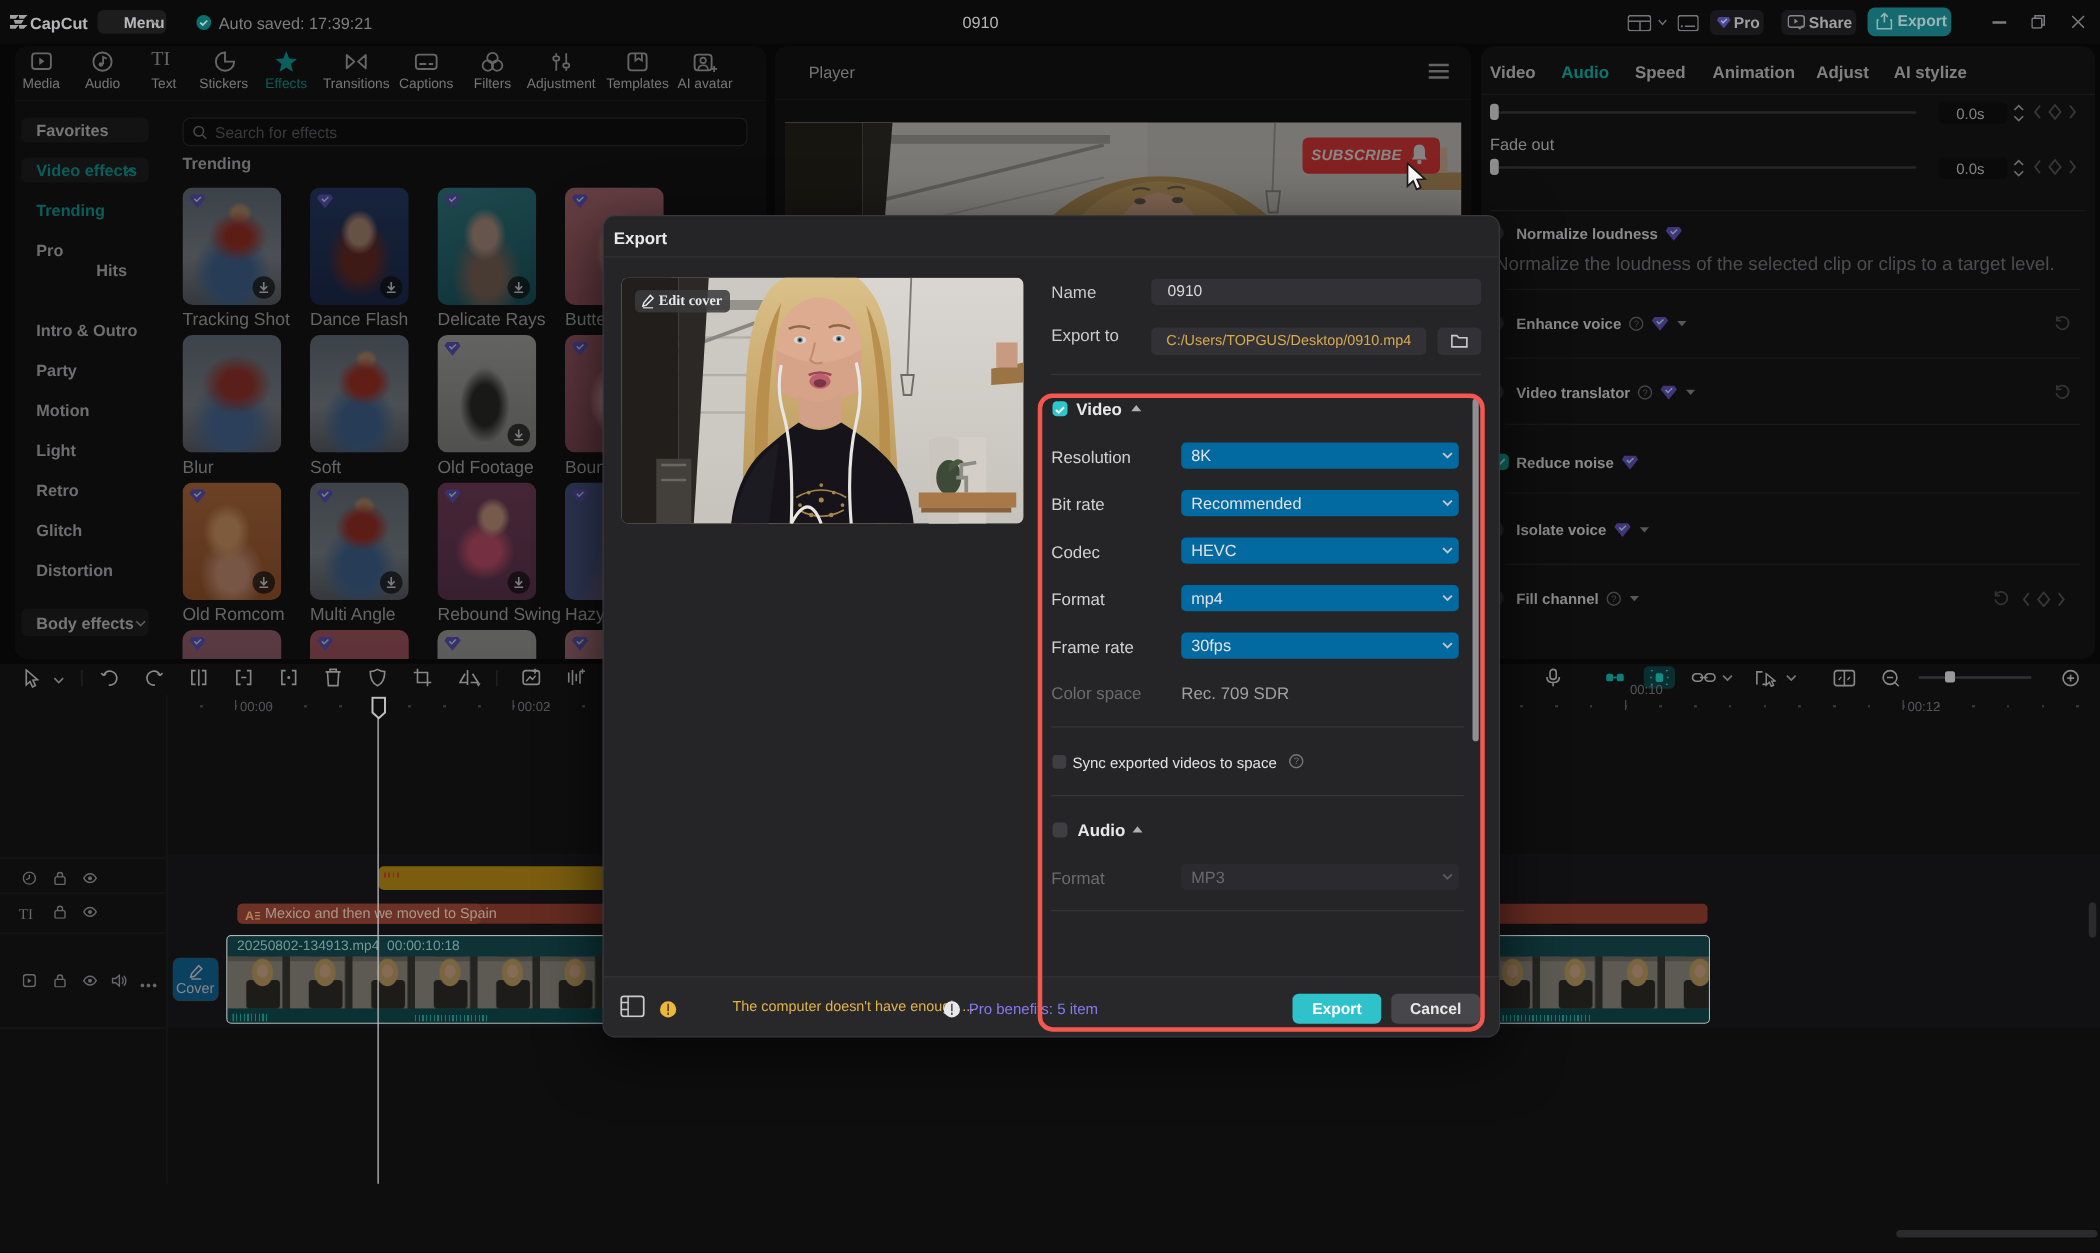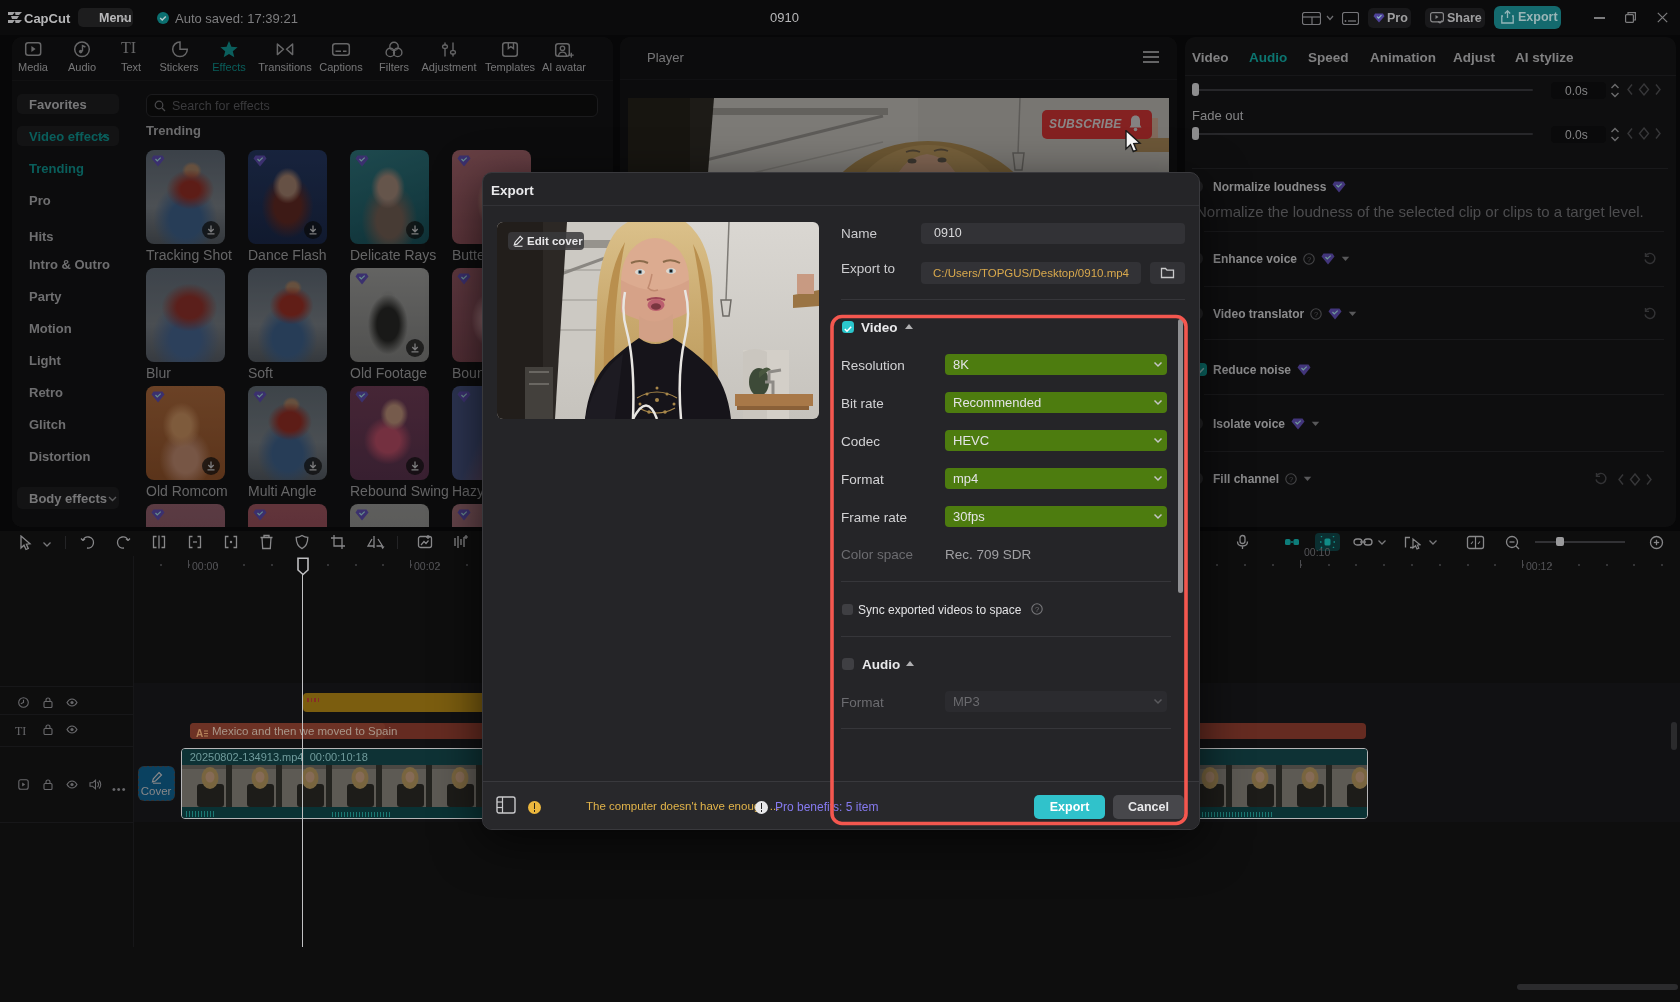--- a/index.html
+++ b/index.html
@@ -16,21 +16,21 @@
   .card { position:absolute; width:79px; height:94px; border-radius:8px; overflow:hidden; }
   .clab { position:absolute; font-size:14px; color:#9a9a9c; white-space:nowrap; }
   .gem { position:absolute; left:5px; top:5px; }
   .dl { position:absolute; right:5px; bottom:5px; width:18px; height:18px; background:rgba(15,15,15,0.72); border-radius:50%; }
   .ticon { position:absolute; top:3px; }
   .rflex { display:flex; align-items:center; gap:6px; height:15px; }
   .rtxt { font-size:12px; font-weight:bold; color:#b2b2b4; white-space:nowrap; }
   .rsep { position:absolute; left:19px; width:460px; height:1px; background:#202023; }
   .tgl { position:absolute; width:13px; height:13px; border-radius:50%; background:#2c2c2f; }
   .dlab { position:absolute; left:358px; font-size:13.5px; color:#d2d2d4; }
-  .ddd { position:absolute; left:462px; width:222px; height:21px; background:#4d7c0f; border-radius:4px; }
+  .ddd { position:absolute; left:462px; width:222px; height:21px; background:#0369a1; border-radius:4px; }
   .ddt { position:absolute; left:8px; top:3px; font-size:13px; color:#e3e3e5; }
 </style>
 </head>
 <body>
 <div id="stage">
 
   <div class="ab dim3" id="topbar" style="left:0;top:0;width:1680px;height:35px;background:#0d0d0e;">
 
     <svg class="ab" style="left:7px;top:11px;" width="16" height="13" viewBox="0 0 16 13">
       <path d="M1,1 L8,1 L5.5,4 L1,4 Z M8,1 L15,1 L12,4 L8.5,4 Z M1,9 L8,9 L5.5,12 L1,12 Z M8,9 L15,9 L12,12 L8.5,12 Z M4,5 L12,5 L10,8 L5,8 Z" fill="#b9b9bb"></path>
@@ -159,21 +159,21 @@
 
     <div class="ab" style="left:5px;top:57px;width:102px;height:20px;background:#1d1d1f;border-radius:5px;"></div>
     <div class="ab" style="left:17px;top:60px;font-size:13px;font-weight:bold;color:#b5b5b7;">Favorites</div>
     <div class="ab" style="left:5px;top:89px;width:102px;height:20px;background:#1d1d1f;border-radius:5px;"></div>
     <div class="ab" style="left:17px;top:92px;font-size:13px;font-weight:bold;color:#0f8f8b;">Video effects</div>
     <svg class="ab" style="left:88px;top:97px;" width="9" height="6" viewBox="0 0 9 6">
         <path d="M1,4.5 L4.5,1 L8,4.5" stroke="#0f8f8b" stroke-width="1.4" fill="none"></path>
       </svg>
     <div class="ab" style="left:17px;top:124px;font-size:13px;font-weight:bold;color:#0f8f8b;">Trending</div>
     <div class="ab sbit" style="top:156px;">Pro</div>
-    <div class="ab sbit" style="top:192px;">Hits</div>
+    <div class="ab sbit" style="top:172px;margin-left:48px;">Hits</div>
     <div class="ab sbit" style="top:220px;">Intro &amp; Outro</div>
     <div class="ab sbit" style="top:252px;">Party</div>
     <div class="ab sbit" style="top:284px;">Motion</div>
     <div class="ab sbit" style="top:316px;">Light</div>
     <div class="ab sbit" style="top:348px;">Retro</div>
     <div class="ab sbit" style="top:380px;">Glitch</div>
     <div class="ab sbit" style="top:412px;">Distortion</div>
     <div class="ab" style="left:5px;top:450px;width:102px;height:22px;background:#1d1d1f;border-radius:5px;"></div>
     <div class="ab" style="left:17px;top:454px;font-size:13px;font-weight:bold;color:#b5b5b7;">Body effects</div>
     <svg class="ab" style="left:96px;top:459px;" width="9" height="6" viewBox="0 0 9 6">
@@ -679,21 +679,21 @@
       </svg>
 
     <div class="ab" style="left:1517px;top:453px;width:161px;height:6px;background:#313134;border-radius:3px;"></div>
     <div class="ab" style="left:1671px;top:191px;width:6px;height:28px;background:#313134;border-radius:3px;"></div>
   </div>
 
   <div class="ab" id="dialog" style="z-index:100;left:482px;top:172px;width:718px;height:658px;background:#252528;border:1px solid #39393d;border-radius:10px;box-shadow:0 12px 48px rgba(0,0,0,0.65);">
     <div class="ab" style="left:8px;top:10px;font-size:13.5px;font-weight:bold;color:#e9e9eb;">Export</div>
     <div class="ab" style="left:0;top:32px;width:716px;height:1px;background:#323236;"></div>
 
-    <div class="ab" style="left:14px;top:49px;width:322px;height:197px;border-radius:6px;overflow:hidden;">
+    <div class="ab" style="left:14px;top:49px;width:322px;height:197px;border-radius:6px;overflow:hidden;font-family:Liberation Serif, serif;">
       <svg width="322" height="197" viewBox="0 0 322 197">
         <defs>
           <linearGradient id="wallg" x1="0" y1="0" x2="0" y2="1">
             <stop offset="0" stop-color="#dad7d2"></stop>
               <stop offset="1" stop-color="#c6c3bd"></stop>
           </linearGradient>
           <linearGradient id="hairg" x1="0" y1="0" x2="0" y2="1">
             <stop offset="0" stop-color="#dcc28c"></stop>
               <stop offset="0.5" stop-color="#c9a96e"></stop>
               <stop offset="1" stop-color="#b89756"></stop>

